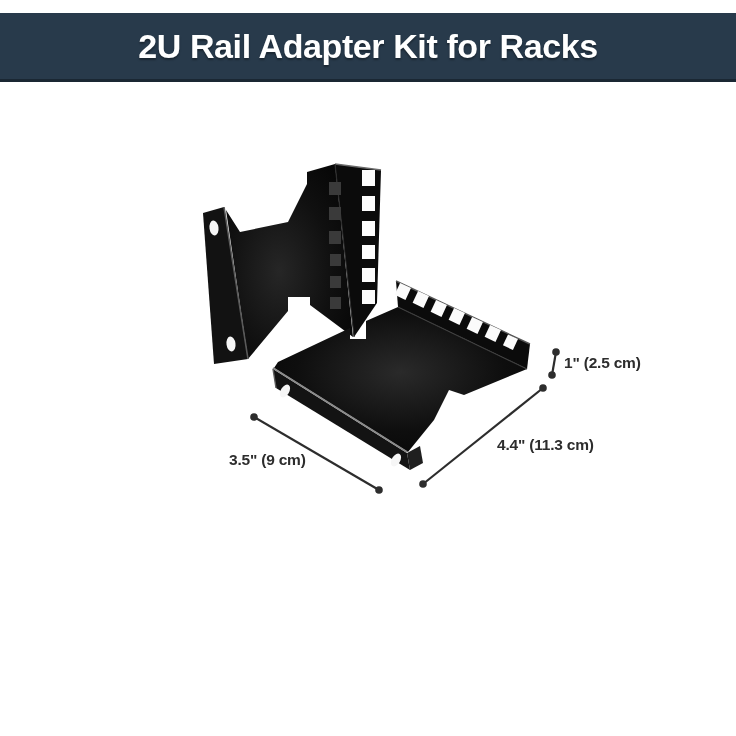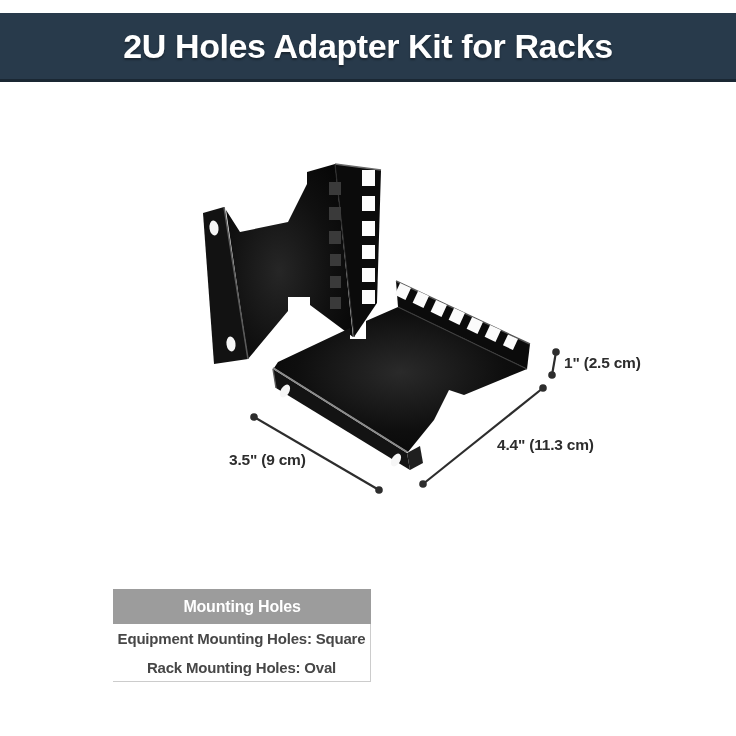--- a/index.html
+++ b/index.html
@@ -52,21 +52,21 @@
   .spec-col.left .spec-td.r2{border-bottom:1px solid #cccccc;}
   .spec-col.right .spec-td{border-right:1px solid #cccccc;}
   .spec-col.right .spec-td.r2{border-bottom:1px solid #cccccc;}
 </style>
 </head>
 <body>
 
 <div id="page">
 
   <div class="banner">
-    <div class="title">2U Holes Adapter Kit for Racks</div>
+    <div class="title">2U Rail Adapter Kit for Racks</div>
   </div>
 
   <svg class="figure-svg" viewBox="0 0 736 736" xmlns="http://www.w3.org/2000/svg">
     <defs>
       <radialGradient id="gweb" cx="42%" cy="55%" r="75%">
         <stop offset="0%" stop-color="#262626"></stop>
         <stop offset="55%" stop-color="#101010"></stop>
         <stop offset="100%" stop-color="#040404"></stop>
       </radialGradient>
       <radialGradient id="gplate" cx="50%" cy="45%" r="75%">
@@ -157,20 +157,15 @@
         <circle cx="379" cy="490" r="3.8" stroke="none"></circle>
       </g>
     </g>
   </svg>
 
   <div class="dim-label dim-height">1" (2.5 cm)</div>
   <div class="dim-label dim-depth">4.4" (11.3 cm)</div>
   <div class="dim-label dim-width">3.5" (9 cm)</div>
 
   <div class="spec-table">
-    <div class="spec-col right">
-      <div class="spec-th">Mounting Holes</div>
-      <div class="spec-td r1">Equipment Mounting Holes: Square</div>
-      <div class="spec-td r2">Rack Mounting Holes: Oval</div>
-    </div>
   </div>
 
 </div>
 
 </body></html>

